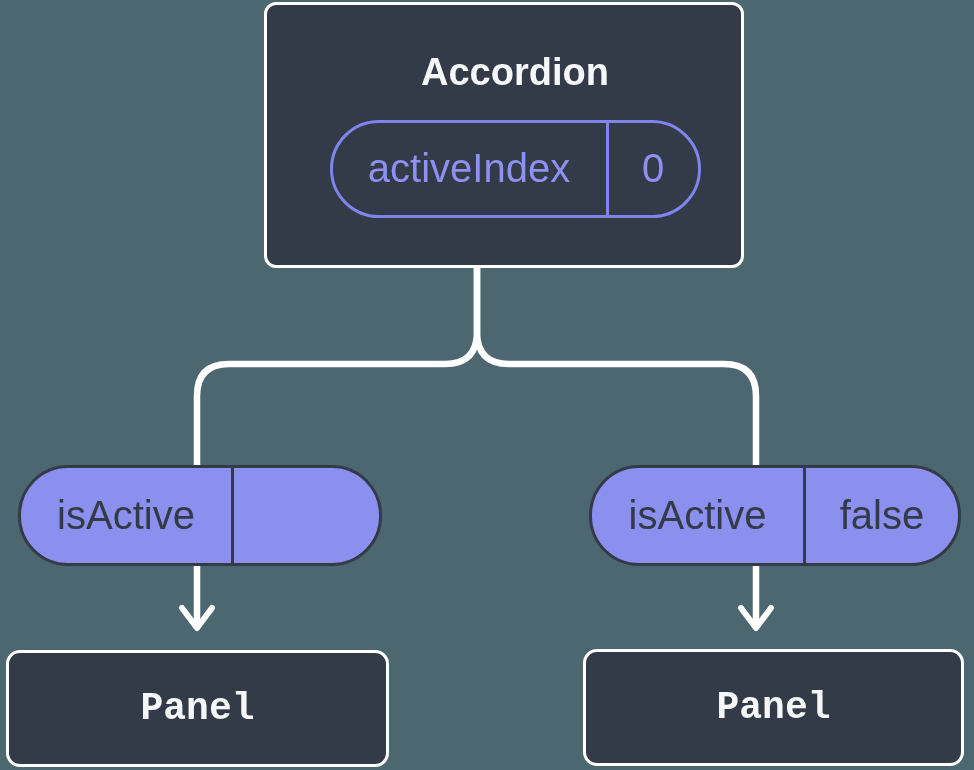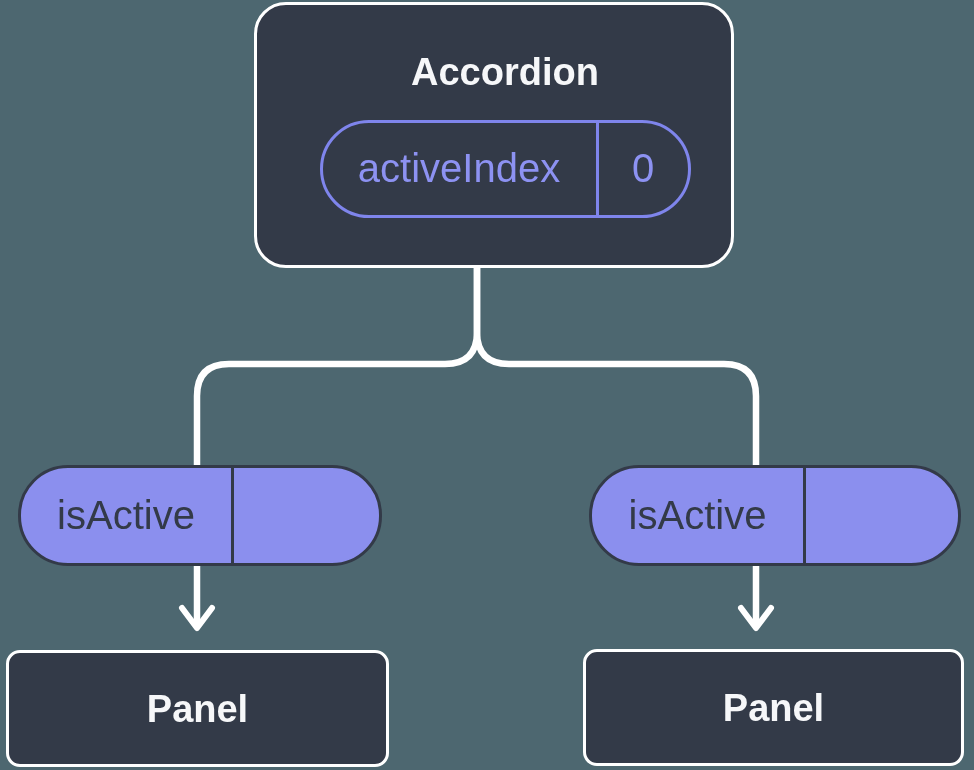--- a/index.html
+++ b/index.html
@@ -37,23 +37,23 @@
   .connector-svg path.arrowhead { stroke-width: 6; }
 
   .node {
     position: absolute;
     background: var(--node-fill);
     border: 3px solid var(--node-border);
     z-index: 2;
   }
 
   .root-node {
-    left: 254px; top: 2px;
+    left: 264px; top: 2px;
     width: 480px; height: 266px;
-    border-radius: 32px;
+    border-radius: 12px;
     display: flex; flex-direction: column; align-items: center;
     padding-top: 46px;
     padding-left: 22px;
   }
   .node-title {
     font-size: 38px; font-weight: 700;
     color: var(--node-text);
     line-height: 1.15;
   }
 
@@ -91,21 +91,21 @@
 
   .state-pill-left { left: 18px; top: 465px; width: 364px; }
   .state-pill-left .cell-name { width: 213px; }
   .state-pill-right { left: 589px; top: 465px; width: 372px; }
   .state-pill-right .cell-name { width: 214px; }
 
   .panel-node {
     border-radius: 14px;
     display: flex; align-items: center; justify-content: center;
   }
-  .panel-node .node-title { line-height: 1; }
+  .panel-node .node-title { line-height: 1; font-family: Liberation Mono, monospace; }
   .panel-node-left  { left: 6px;   top: 650px; width: 383px; height: 117px; }
   .panel-node-right { left: 583px; top: 649px; width: 381px; height: 117px; }
 </style>
 </head>
 <body>
 
 <div class="stage">
 
   <svg class="connector-svg" viewBox="0 0 974 770" xmlns="http://www.w3.org/2000/svg">
     <path d="M 477 266 L 477 332 Q 477 364 445 364 L 229 364 Q 197 364 197 396 L 197 622"></path>
@@ -121,20 +121,21 @@
       <div class="cell cell-value">0</div>
     </div>
   </div>
 
   <div class="pill state-pill state-pill-left">
     <div class="cell cell-name">isActive</div>
   </div>
 
   <div class="pill state-pill state-pill-right">
     <div class="cell cell-name">isActive</div>
+    <div class="cell cell-value">false</div>
   </div>
 
   <div class="node panel-node panel-node-left">
     <div class="node-title">Panel</div>
   </div>
 
   <div class="node panel-node panel-node-right">
     <div class="node-title">Panel</div>
   </div>
 

